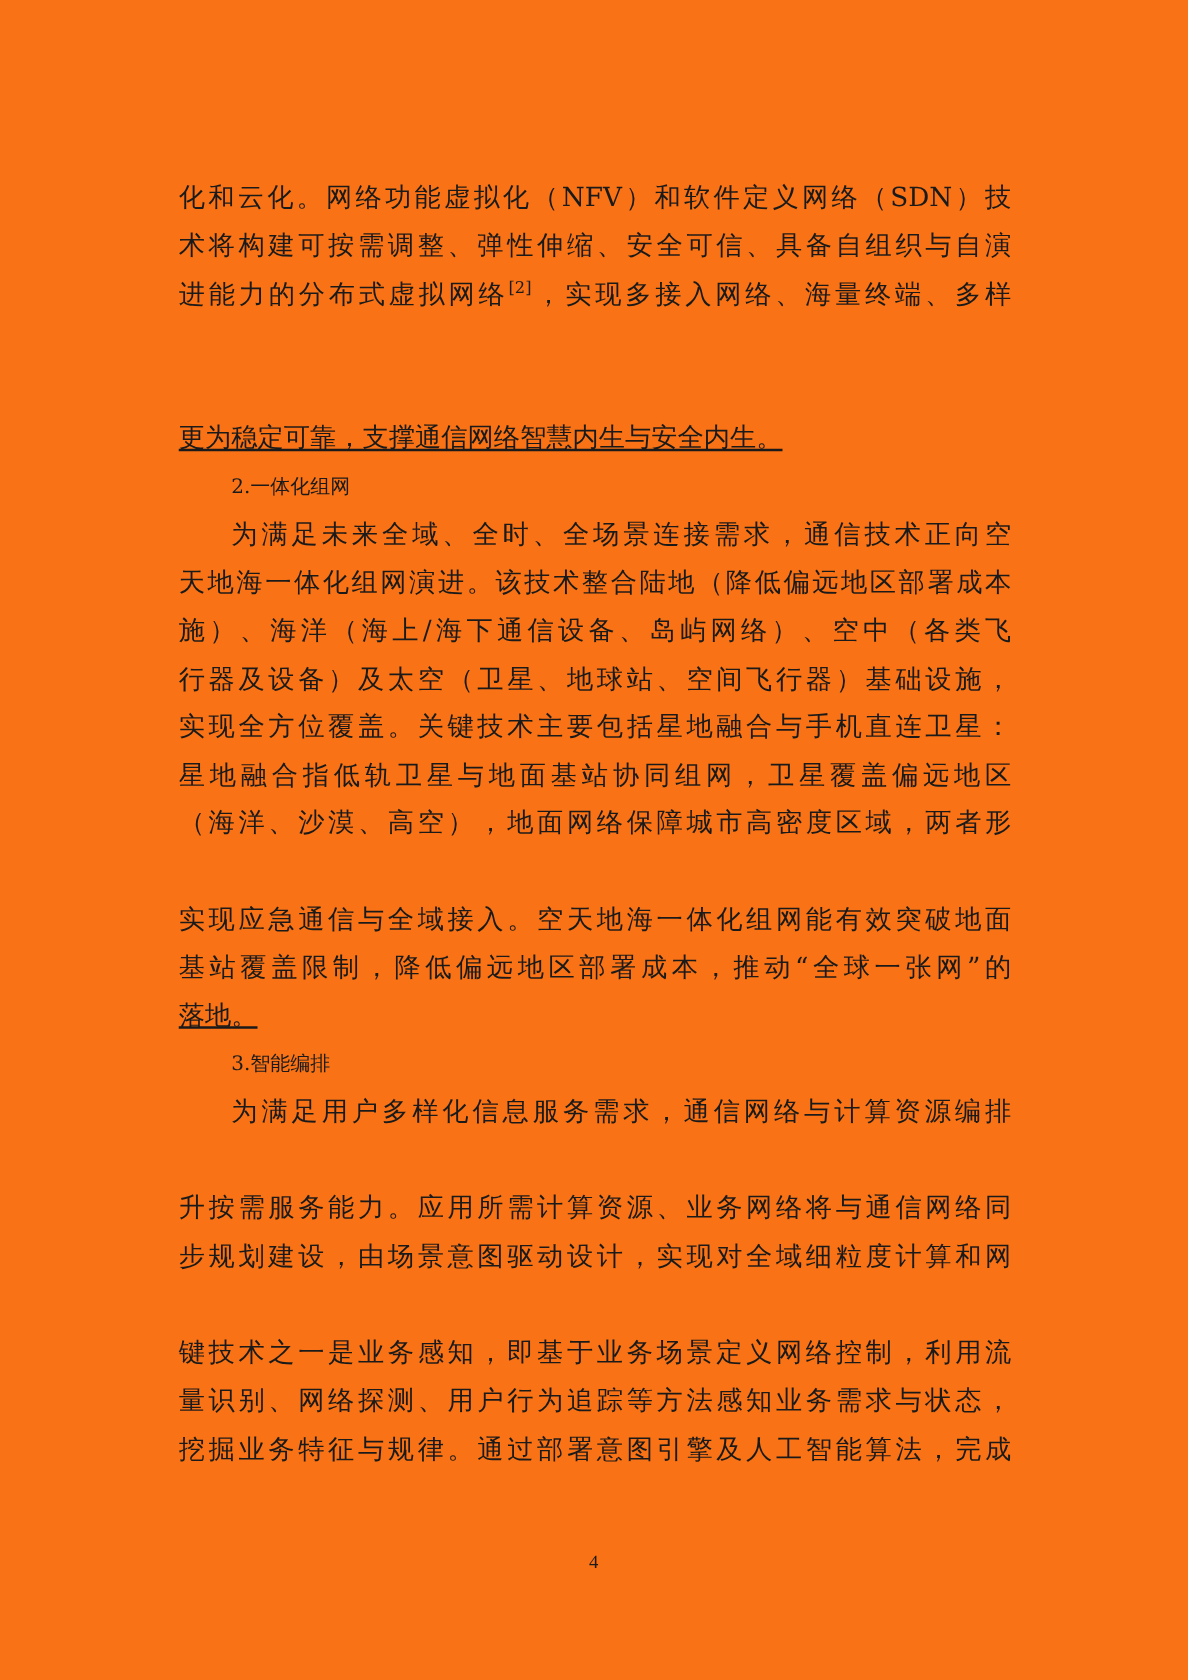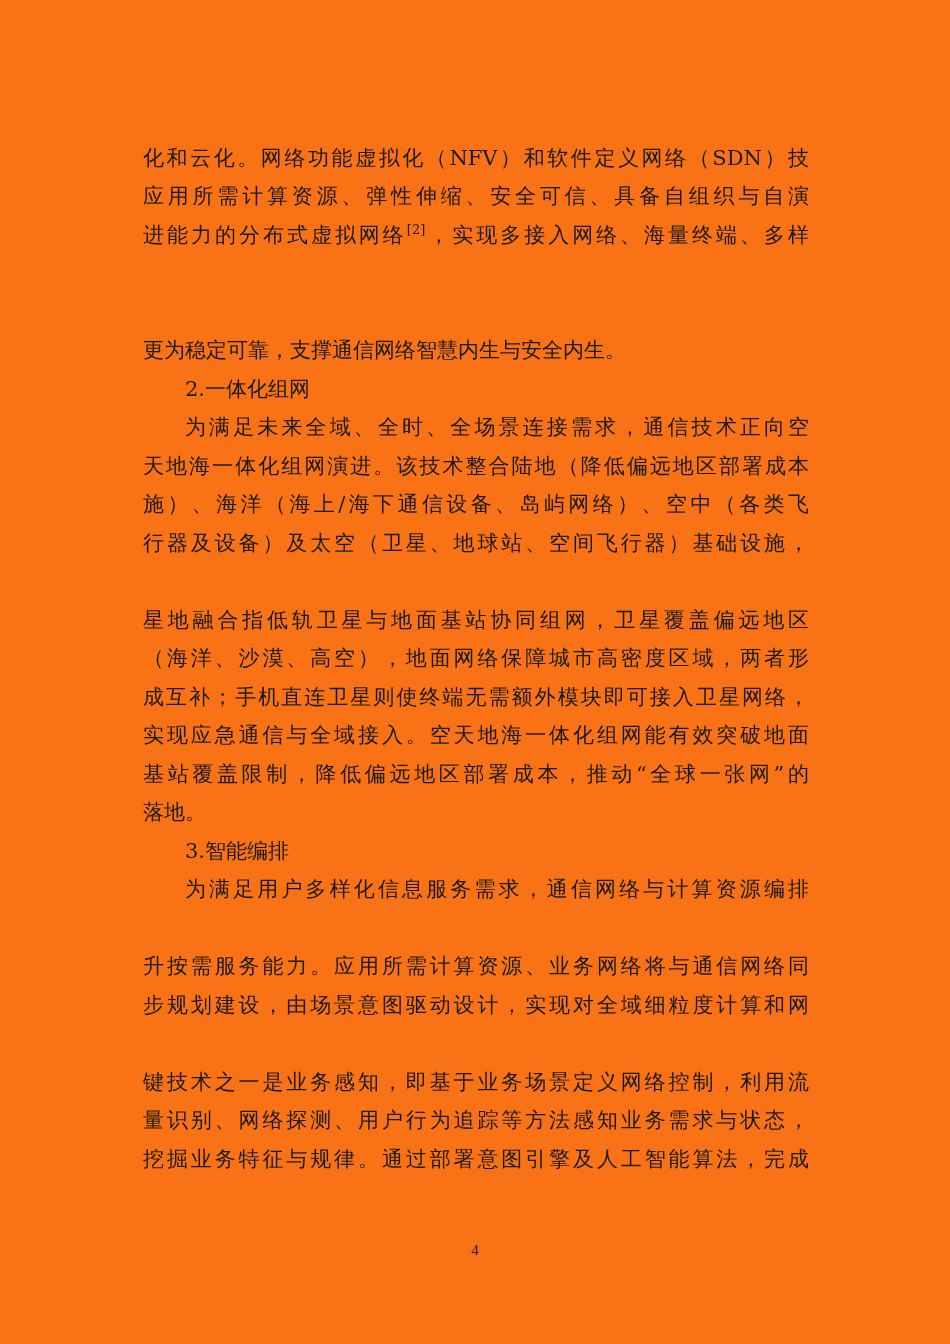--- a/index.html
+++ b/index.html
@@ -1,46 +1,46 @@
 <!DOCTYPE html>
 <html><head>
 <meta charset="utf-8">
 <style>
   html, body { margin:0; padding:0; background:#ffffff; }
   body { width:950px; height:1344px; position:relative; overflow:hidden;
          font-family: "DejaVu Serif", "Liberation Serif", serif; color:#1a1a1a; }
   .page { position:absolute; left:0; top:0; width:950px; height:1344px; background:#f97316; }
   .line { position:absolute; left:143px; width:666px; height:38px; font-size:21px; line-height:38px;
           white-space:nowrap; text-align-last:justify; text-align:justify; letter-spacing:0px; }
-  .line.last { text-align-last:left; }
+  .line.last { text-align-last:left;text-decoration:underline; }
   .line.indent { left:185px; width:624px; }
-  .heading { position:absolute; left:185px; font-size:21px; line-height:38px; white-space:nowrap; }
+  .heading { position:absolute; left:185px; font-size:16px; line-height:38px; white-space:nowrap; }
   .pagenum { position:absolute; left:0; width:950px; text-align:center; top:1242px; font-size:15px;
              font-family: "Liberation Serif", serif; }
   sup { font-size:13px; line-height:0; }
 </style>
 </head>
 <body>
 
 <div class="page">
 
   <div class="line" style="top:139px">化和云化。网络功能虚拟化（NFV）和软件定义网络（SDN）技</div>
-  <div class="line" style="top:177px">应用所需计算资源、弹性伸缩、安全可信、具备自组织与自演</div>
+  <div class="line" style="top:177px">术将构建可按需调整、弹性伸缩、安全可信、具备自组织与自演</div>
   <div class="line" style="top:216px"><span>进能力的分布式虚拟网络</span><sup>[2]</sup><span>，实现多接入网络、海量终端、多样</span></div>
   <div class="line last" style="top:331px">更为稳定可靠，支撑通信网络智慧内生与安全内生。</div>
 
   <div class="heading" style="top:370px">2.一体化组网</div>
 
   <div class="line indent" style="top:408px">为满足未来全域、全时、全场景连接需求，通信技术正向空</div>
   <div class="line" style="top:447px">天地海一体化组网演进。该技术整合陆地（降低偏远地区部署成本</div>
   <div class="line" style="top:485px">施）、海洋（海上/海下通信设备、岛屿网络）、空中（各类飞</div>
   <div class="line" style="top:524px">行器及设备）及太空（卫星、地球站、空间飞行器）基础设施，</div>
+  <div class="line" style="top:562px">实现全方位覆盖。关键技术主要包括星地融合与手机直连卫星：</div>
   <div class="line" style="top:601px">星地融合指低轨卫星与地面基站协同组网，卫星覆盖偏远地区</div>
   <div class="line" style="top:639px">（海洋、沙漠、高空），地面网络保障城市高密度区域，两者形</div>
-  <div class="line" style="top:678px">成互补；手机直连卫星则使终端无需额外模块即可接入卫星网络，</div>
   <div class="line" style="top:716px">实现应急通信与全域接入。空天地海一体化组网能有效突破地面</div>
   <div class="line last" style="top:793px">落地。</div>
   <div class="line" style="top:755px">基站覆盖限制，降低偏远地区部署成本，推动“全球一张网”的</div>
 
   <div class="heading" style="top:832px">3.智能编排</div>
 
   <div class="line indent" style="top:870px">为满足用户多样化信息服务需求，通信网络与计算资源编排</div>
   <div class="line" style="top:947px">升按需服务能力。应用所需计算资源、业务网络将与通信网络同</div>
   <div class="line" style="top:986px">步规划建设，由场景意图驱动设计，实现对全域细粒度计算和网</div>
   <div class="line" style="top:1063px">键技术之一是业务感知，即基于业务场景定义网络控制，利用流</div>

